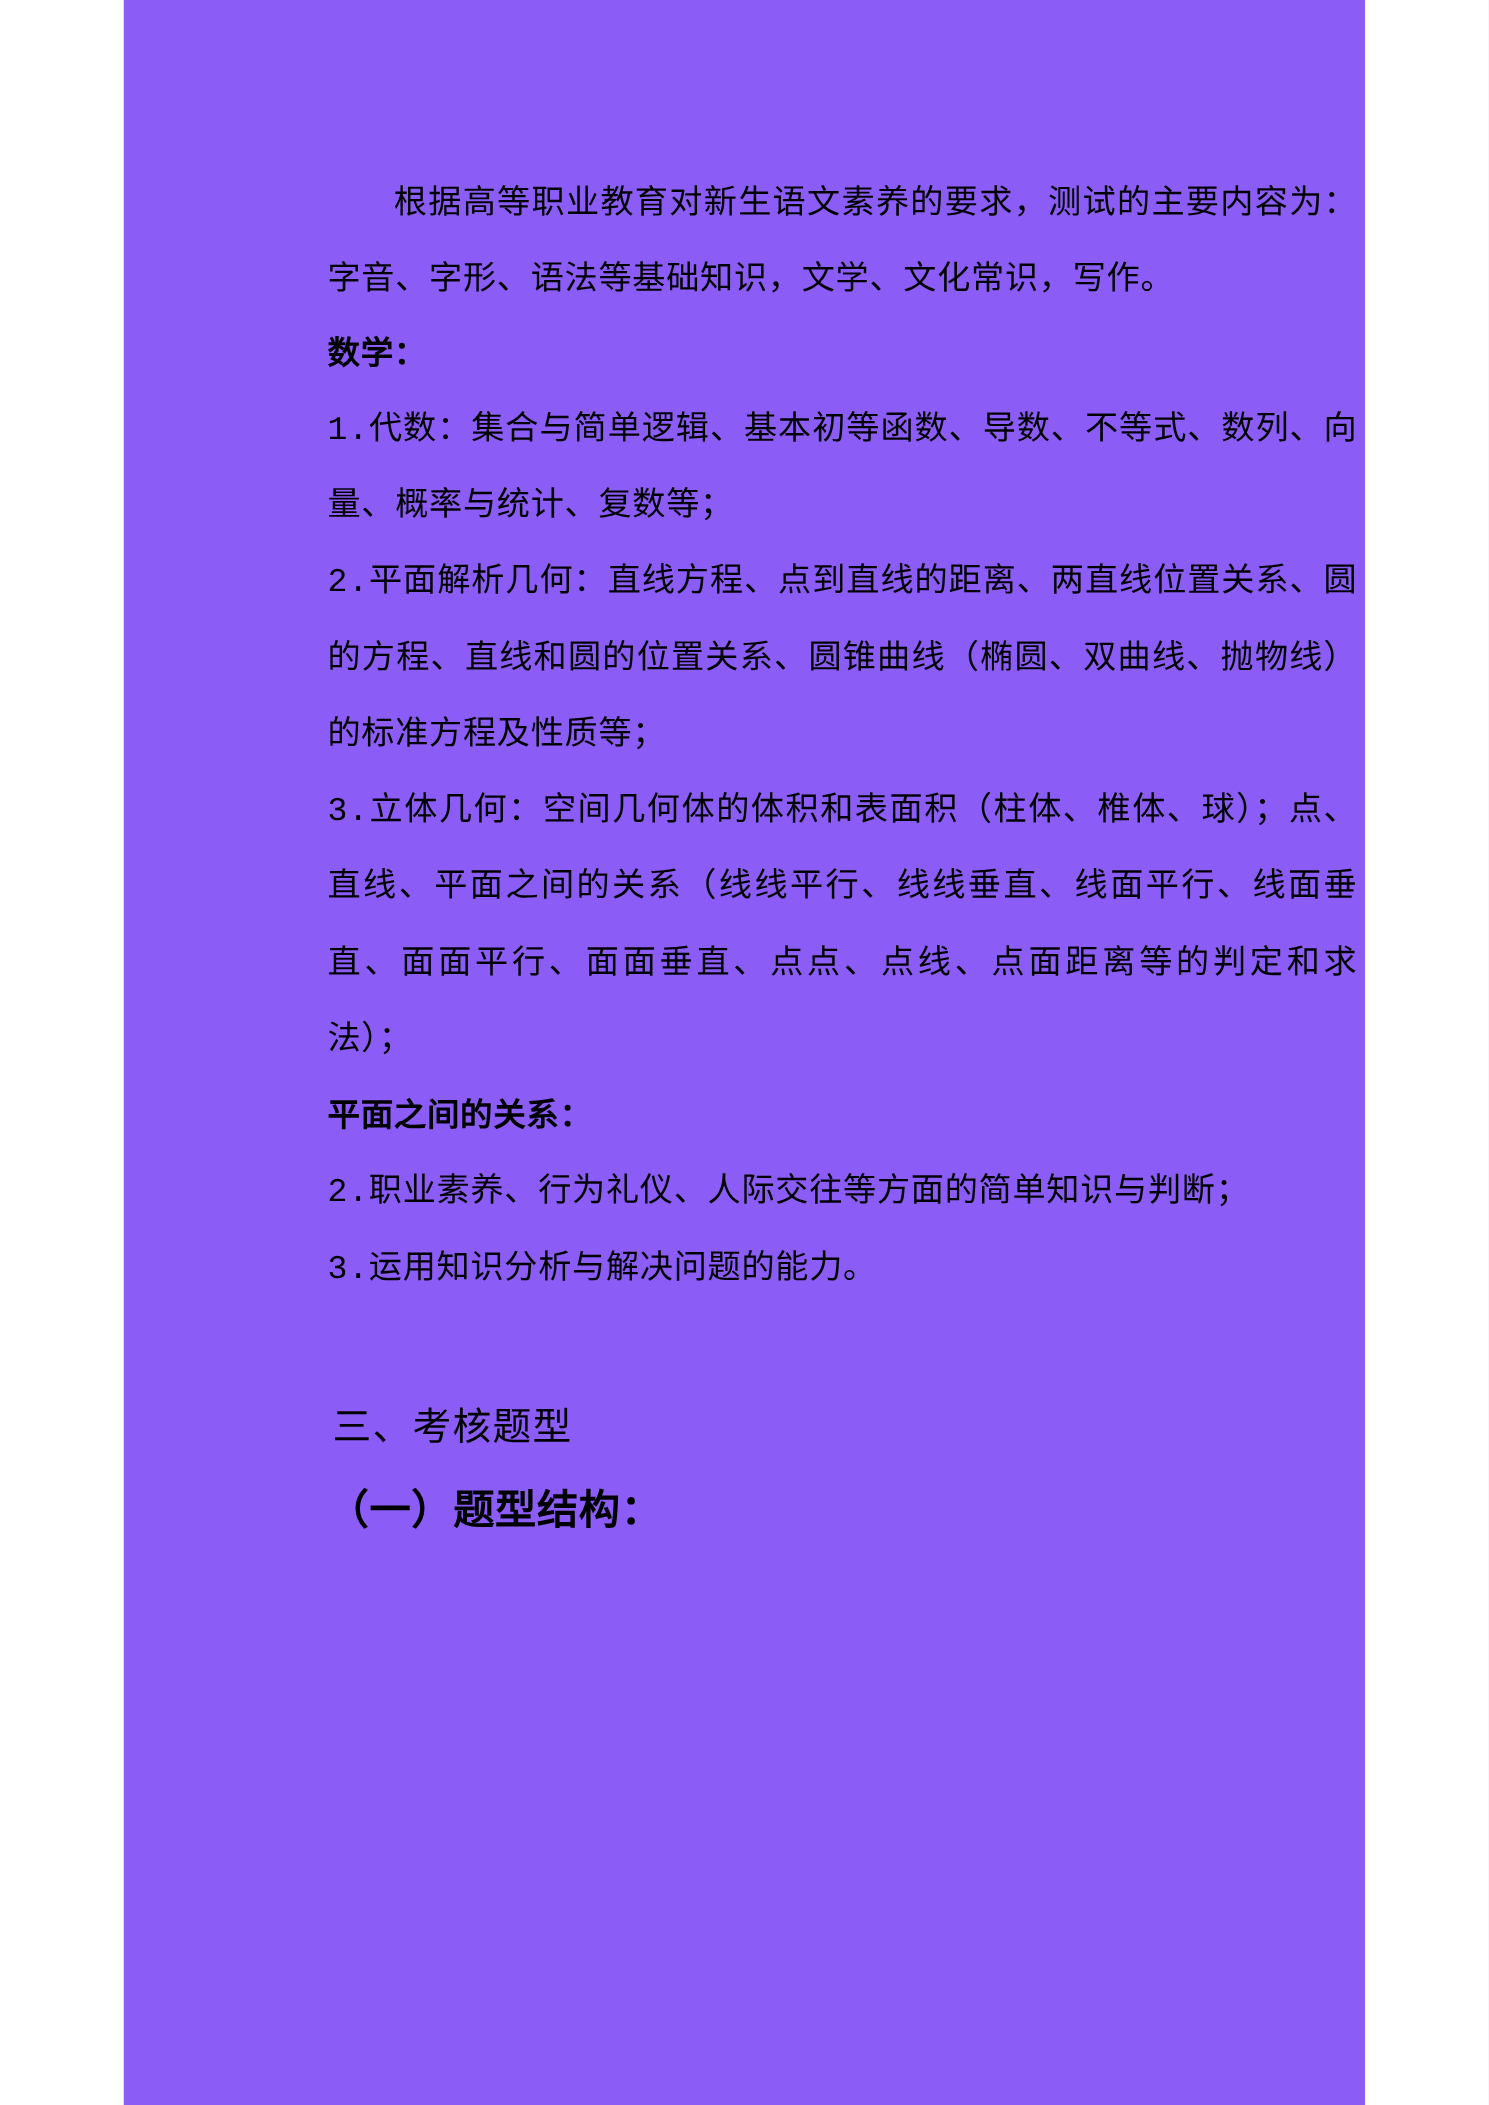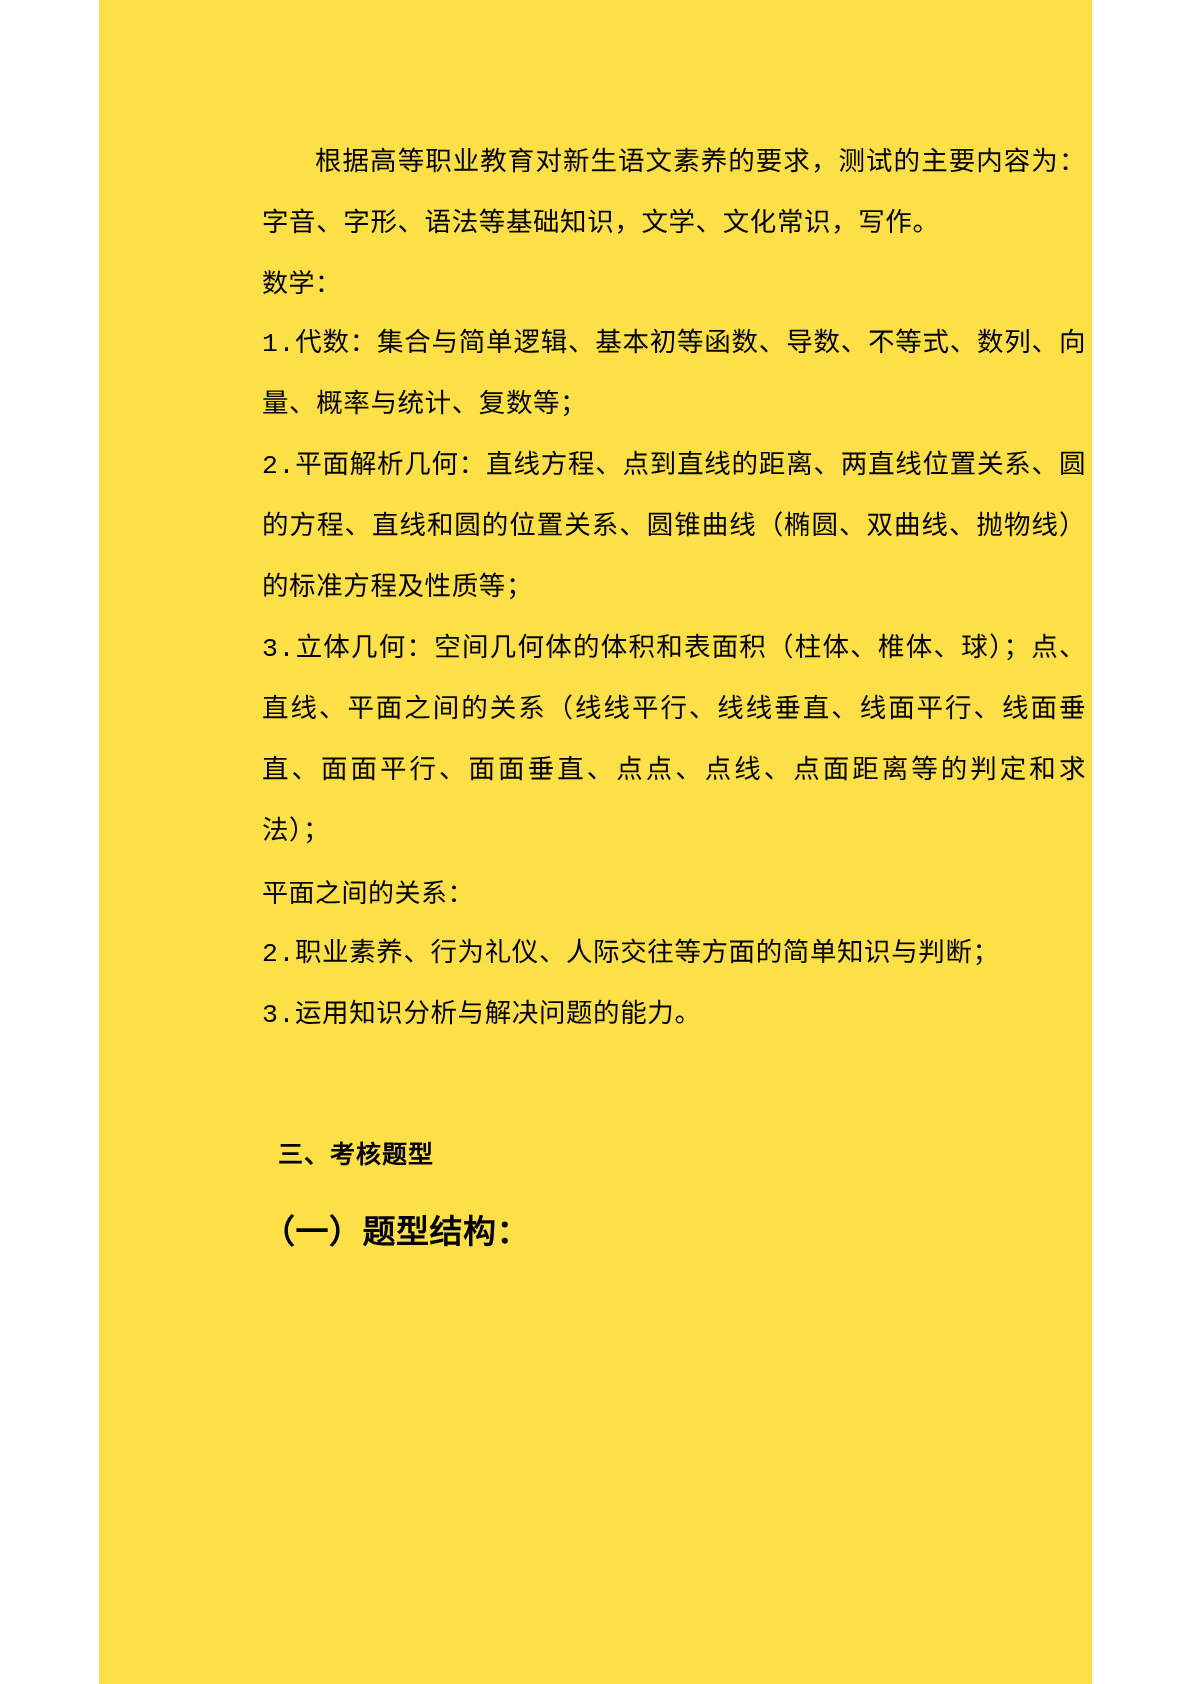--- a/index.html
+++ b/index.html
@@ -10,21 +10,21 @@
   }
   body {
     font-family: "Liberation Serif", "DejaVu Serif", serif;
     color: #000000;
   }
   .page {
     position: relative;
     width: 993px;
     height: 1684px;
     margin: 0 auto;
-    background: #fde047;
+    background: #8b5cf6;
     overflow: hidden;
     box-sizing: border-box;
   }
   .content {
     position: absolute;
     left: 163px;
     top: 131px;
     width: 824px;
   }
 
@@ -45,35 +45,35 @@
   
   .para.flush {
     text-indent: 0;
     font-family: Liberation Mono, monospace;
   }
 
   
   .subhead {
     font-family: "DejaVu Sans", "Liberation Sans", sans-serif;
     font-size: 26px;
-    font-weight: 400;
+    font-weight: 700;
     line-height: 61px;
     letter-spacing: 0.5px;
     margin: 0;
     text-indent: 0;
   }
 
   
   .section-heading {
     font-family: "DejaVu Sans", "Liberation Sans", sans-serif;
-    font-size: 25px;
-    font-weight: 700;
+    font-size: 31px;
+    font-weight: 400;
     line-height: 61px;
     letter-spacing: 1px;
-    margin: 16px;
+    margin: 4px;
     text-indent: 0;
   }
   
   .subsection-heading {
     font-family: "DejaVu Sans", "Liberation Sans", sans-serif;
     font-size: 33px;
     font-weight: 700;
     line-height: 61px;
     letter-spacing: 0.5px;
     margin: 0;

